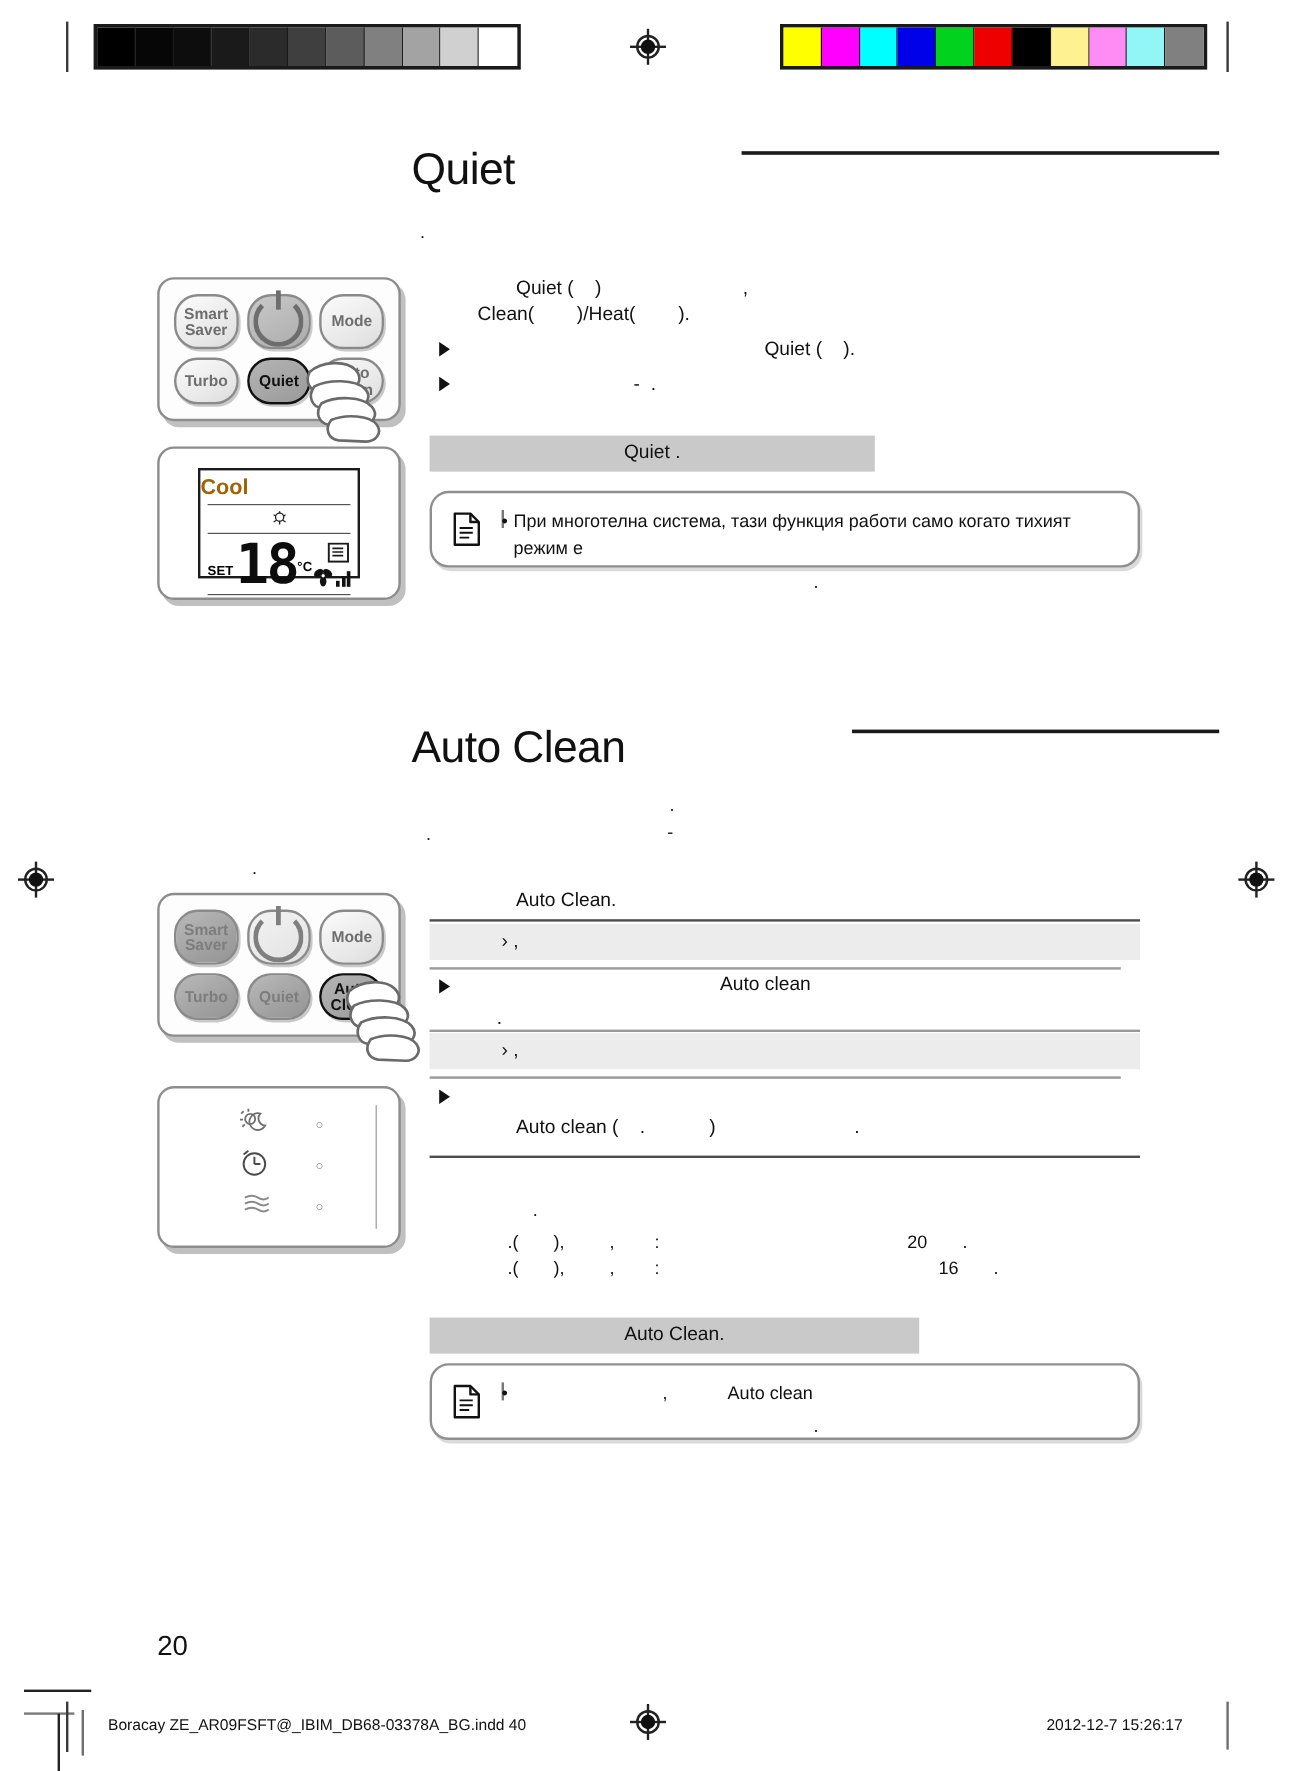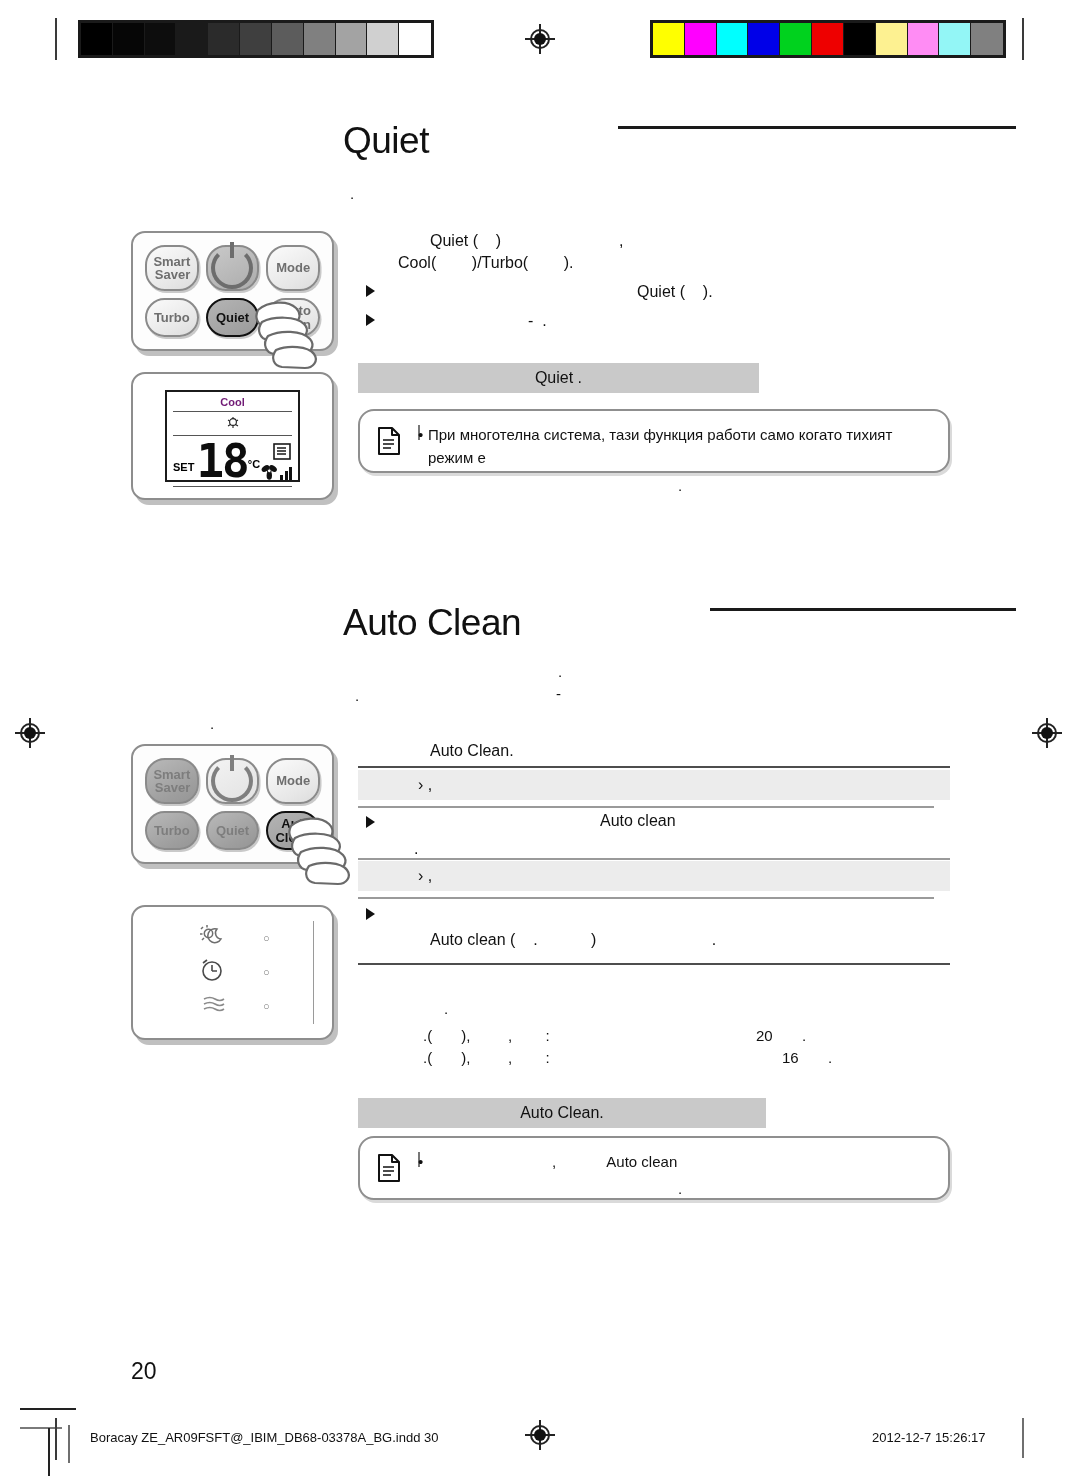--- a/index.html
+++ b/index.html
@@ -105,21 +105,21 @@
     grid-template-columns: 1fr 1fr 1fr;
     grid-template-rows: 1fr 1fr;
     gap: 7px;
   }
   .rbtn {
     border: 2px solid #8a8a8a;
     border-radius: 20px;
     display: flex;
     align-items: center;
     justify-content: center;
-    text-align: right;
+    text-align: center;
     font-size: 13px;
     line-height: 1.02;
     color: #6e6e6e;
     background: linear-gradient(150deg,#fbfbfb 0%, #e7e7e7 70%, #dcdcdc 100%);
     box-sizing: border-box;
     font-weight: bold;
     box-shadow: 1.5px 2px 0 rgba(150,150,150,0.5);
   }
   .rbtn.dim {
     background: linear-gradient(150deg,#b9b9b9 0%, #9e9e9e 70%, #959595 100%);
@@ -168,25 +168,25 @@
     box-shadow: 4px 5px 0 rgba(140,140,140,0.55);
   }
   .lcd {
     position: absolute;
     left: 32px; top: 16px; right: 32px; bottom: 16px;
     border: 2px solid #1b1b1b;
     background: #fff;
     box-sizing: border-box;
   }
   .lcd-mode {
-    text-align: center;
-    font-size: 11px;
+    text-align: left;
+    font-size: 18px;
     font-weight: bold;
     margin-top: 4px;
-    color: #701a75;
+    color: #a16207;
   }
   .lcd-hr { height: 1px; background: #555; margin: 3px 6px; }
   .lcd-temp {
     font-family: "DejaVu Sans Mono", monospace;
     font-size: 46px;
     font-weight: bold;
     letter-spacing: -2px;
     line-height: 0.92;
     color: #0d0d0d;
   }
@@ -398,29 +398,29 @@
             </span>
           </span>
         </span>
       </div>
       <div class="lcd-hr" style="margin-top:4px;"></div>
     </div>
   </div>
 
   <div class="body-line" style="left:430px; top:232px;text-align:right;">Quiet (    )</div>
   <div class="body-line" style="left:619px; top:232px;">,</div>
-  <div class="body-line" style="left:398px; top:254px;">Cool(        )/Turbo(        ).</div>
+  <div class="body-line" style="left:398px; top:254px;">Clean(        )/Heat(        ).</div>
 
   <div class="bullet-tri" style="left:366px; top:285px;"></div>
   <div class="body-line" style="left:637px; top:283px;">Quiet (    ).</div>
 
   <div class="bullet-tri" style="left:366px; top:314px;"></div>
   <div class="body-line" style="left:528px; top:312px;">-  .</div>
 
-  <div class="caption-band" style="left:358px; top:363px; width:401px; height:30px;">
+  <div class="caption-band" style="left:358px; top:363px; width:371px; height:30px;">
     <span>Quiet .</span>
   </div>
 
   <div class="note-box" style="left:358px; top:409px; width:592px; height:64px;">
     <svg class="note-icon" width="26" height="30" viewBox="0 0 26 30">
       <path d="M3,2 h13 l7,7 v19 h-20 z" fill="#fff" stroke="#111" stroke-width="2" stroke-linejoin="round"></path>
       <path d="M16,2 v7 h7" fill="none" stroke="#111" stroke-width="2" stroke-linejoin="round"></path>
       <path d="M7,14 h11 M7,18 h11 M7,22 h8" stroke="#111" stroke-width="1.6"></path>
     </svg>
     <div class="note-divider"></div>
@@ -552,16 +552,16 @@
       <span style="margin-left:124px;">,</span>
       <span style="margin-left:46px;">Auto clean</span>
       <div style="text-align:center; margin-top:4px;">.</div>
     </div>
   </div>
 
   <div class="page-number" style="left:131px; top:1358px;">20</div>
 
   <div class="edge-rule" style="left:55px; top:1418px; width:2px; height:42px;"></div>
 
-  <div class="footer-text" style="left:90px; top:1430px;">Boracay ZE_AR09FSFT@_IBIM_DB68-03378A_BG.indd   30</div>
+  <div class="footer-text" style="left:90px; top:1430px;">Boracay ZE_AR09FSFT@_IBIM_DB68-03378A_BG.indd   40</div>
   <div class="footer-text" style="left:872px; top:1430px;">2012-12-7   15:26:17</div>
 
 </div>
 
 </body></html>

